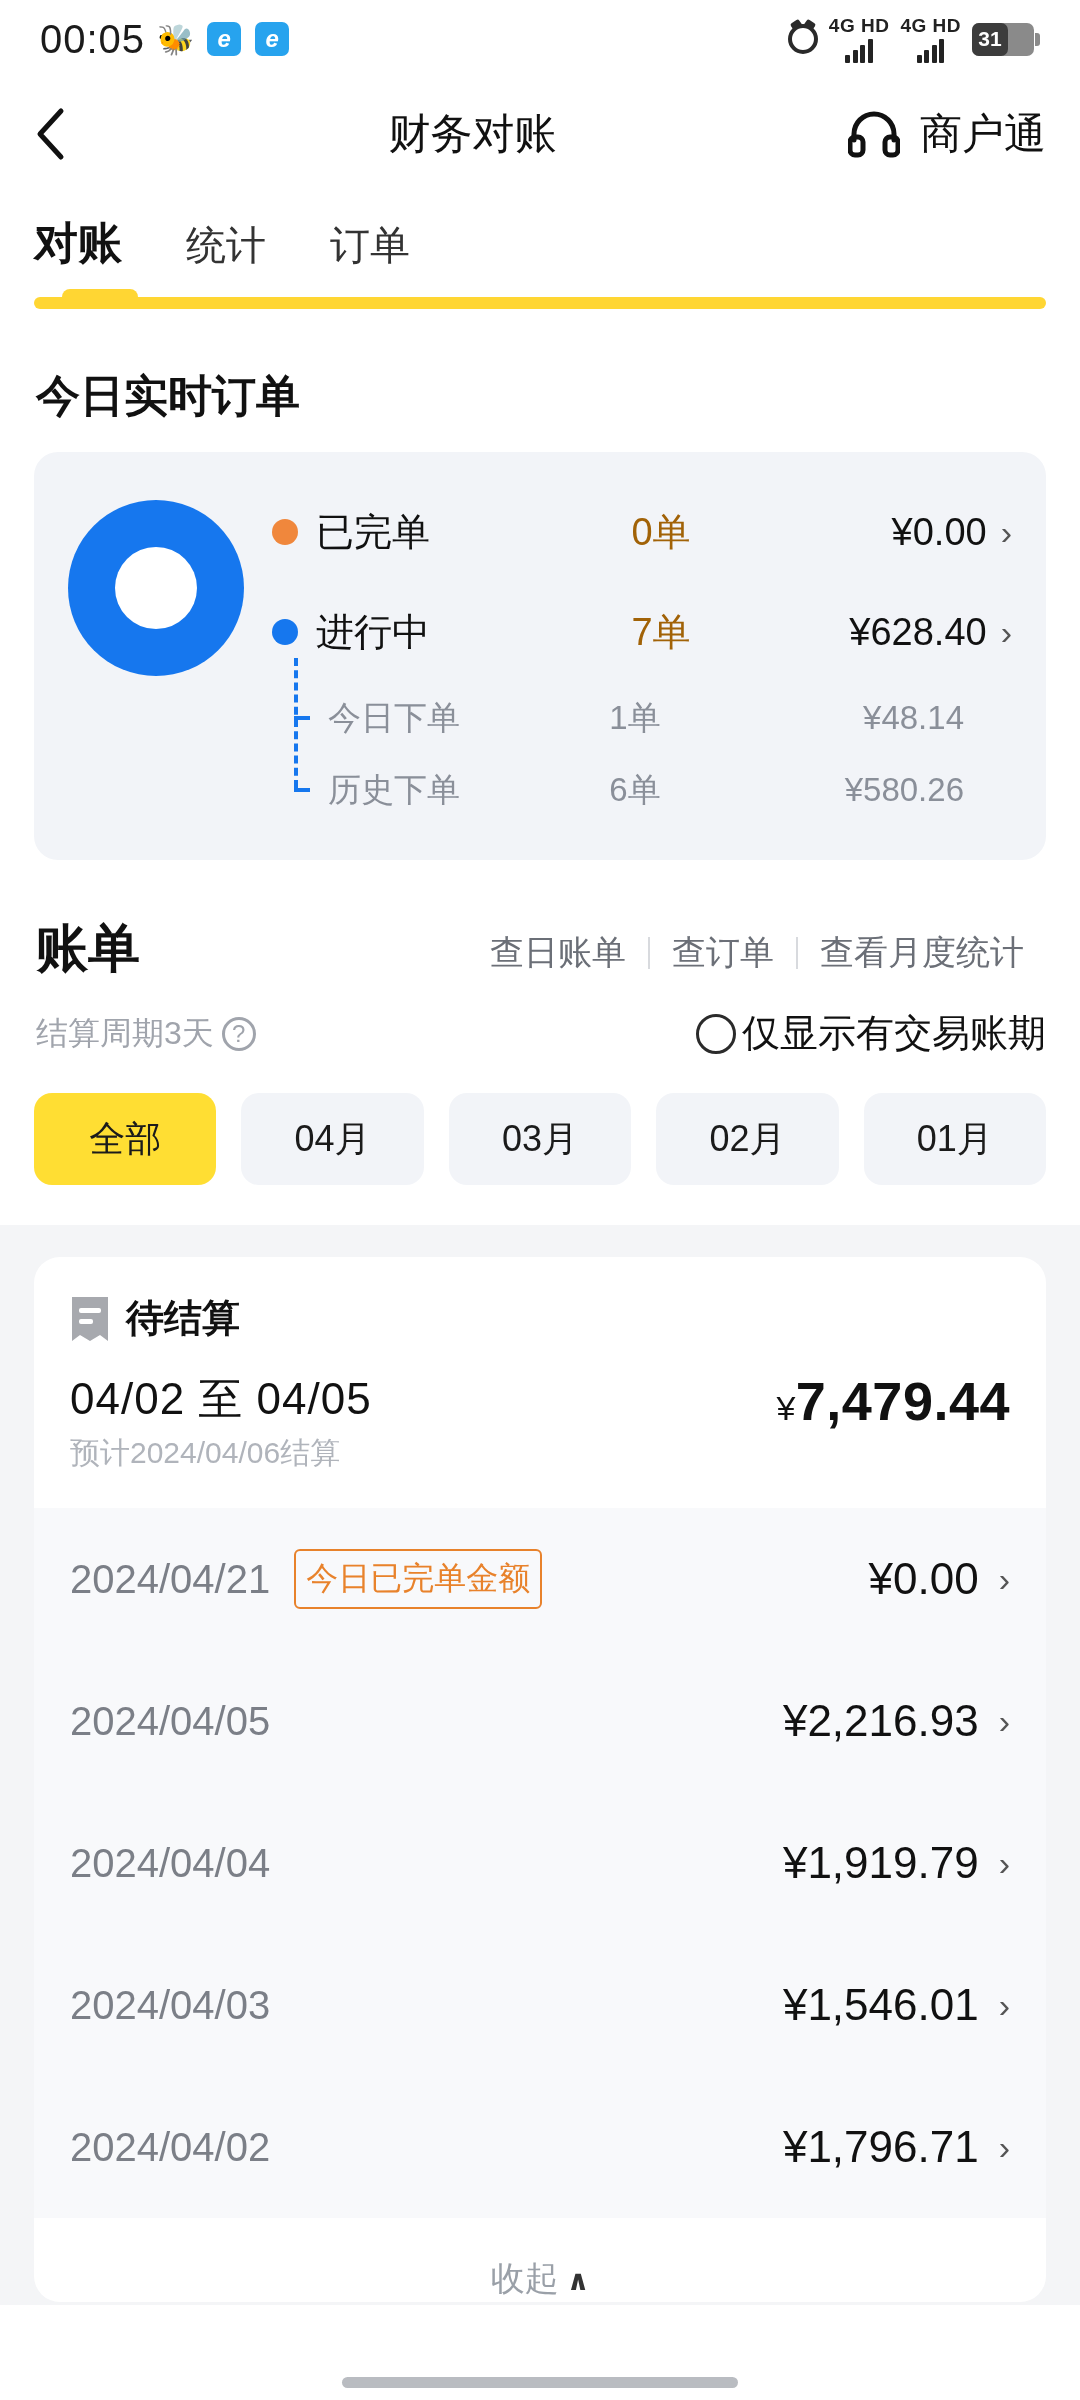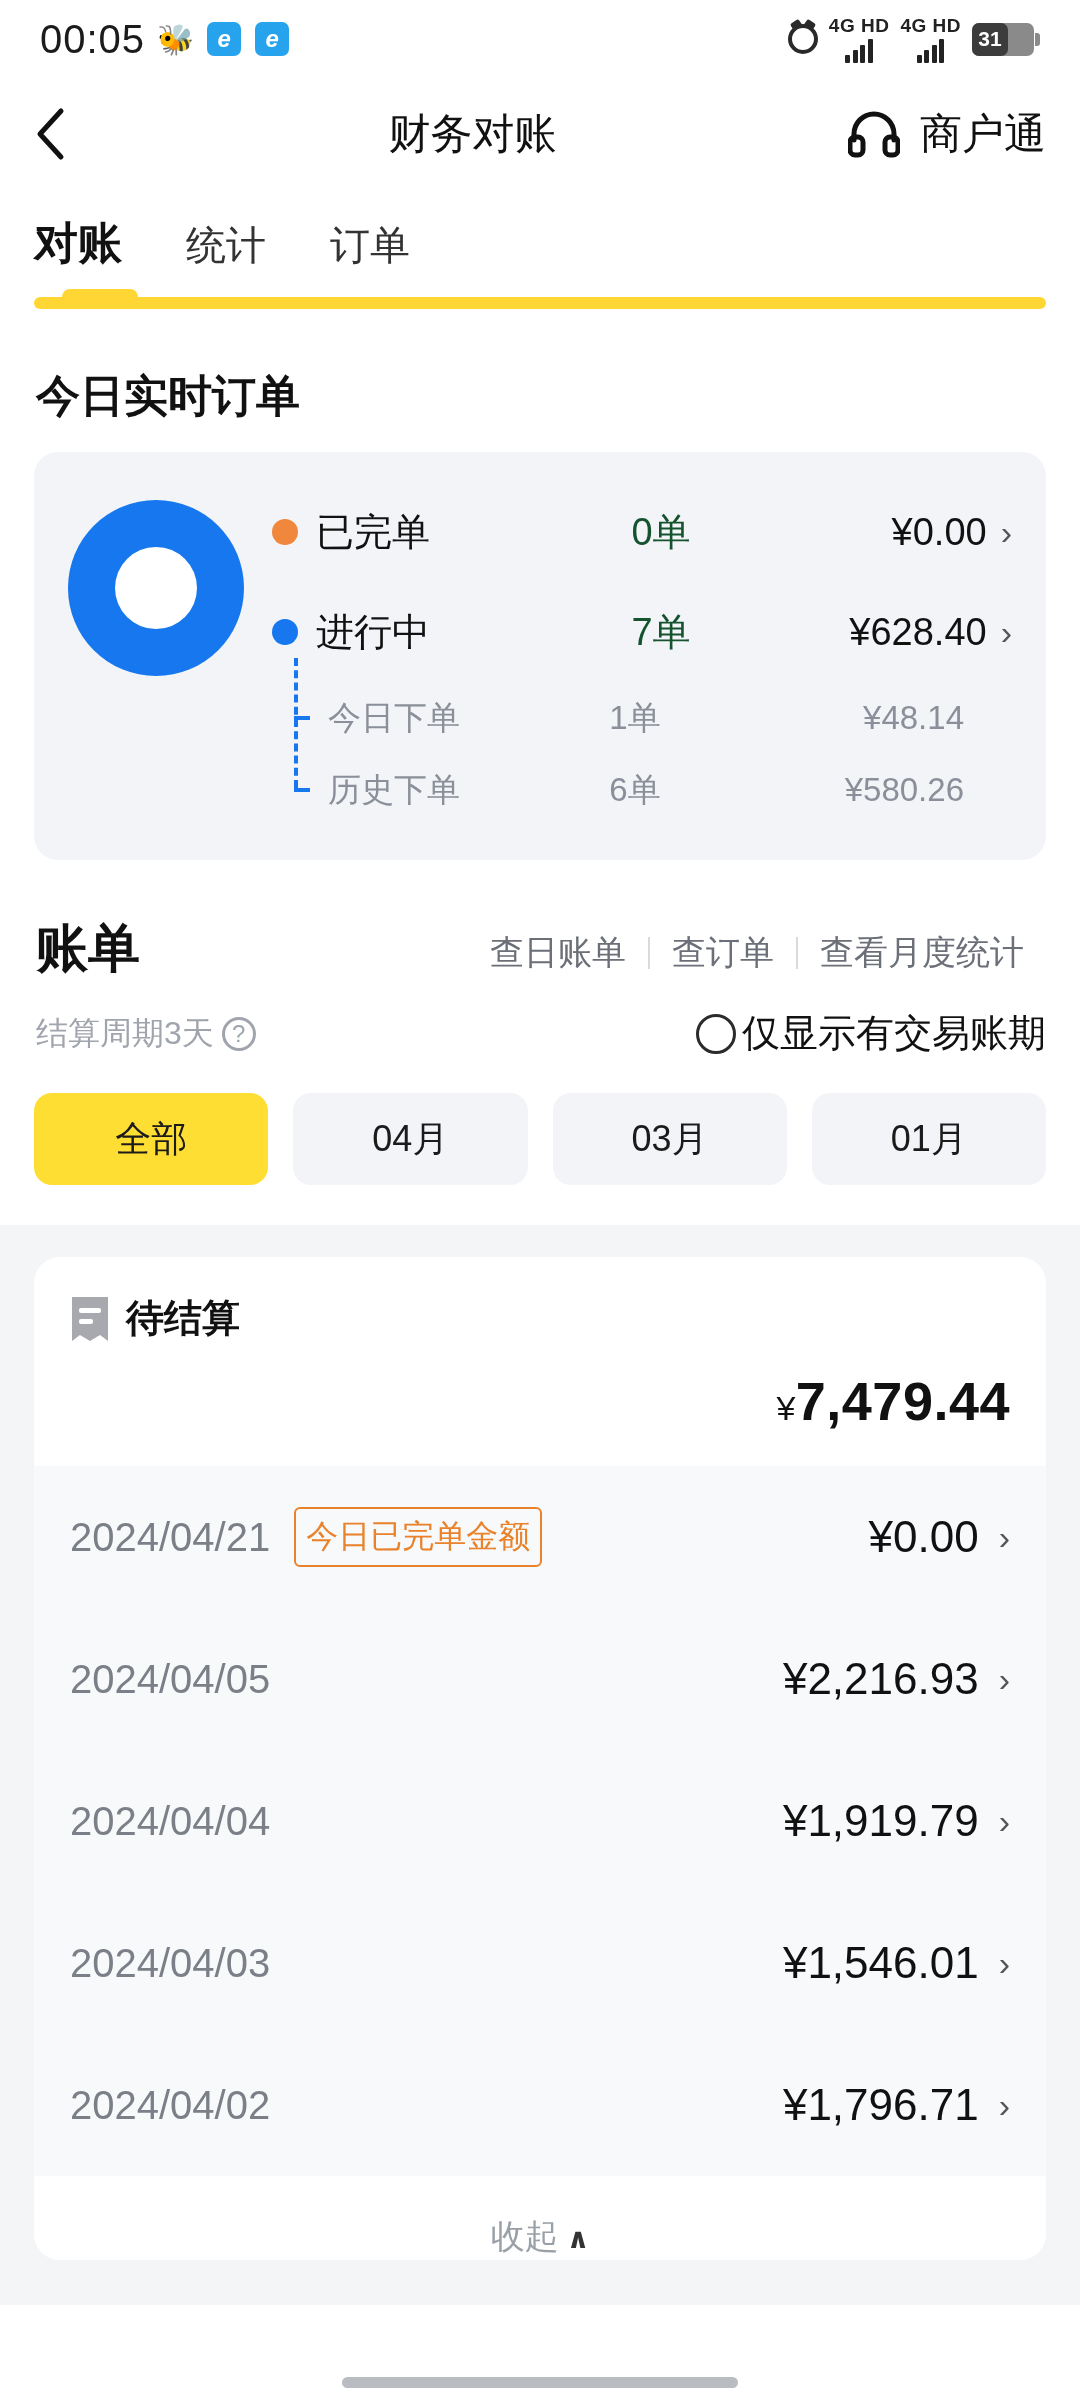--- a/index.html
+++ b/index.html
@@ -84,21 +84,21 @@
           background:#1677EE; display:flex; align-items:center;
           justify-content:center; }
   .donut-hole{ width:82px; height:82px; border-radius:50%; background:#FFFFFF; }
   .rt-right{ flex:1; padding-left:26px; position:relative; }
 
   .rt-row{ display:flex; align-items:center; height:100px; }
   .dot{ width:26px; height:26px; border-radius:50%; margin-right:18px; }
   .dot.done{ background:#F0873C; }
   .dot.doing{ background:#1677EE; }
   .rt-label{ font-size:38px; color:#111; width:250px; }
-  .rt-count{ font-size:38px; color:#14532d; width:190px; text-align:center; }
+  .rt-count{ font-size:38px; color:#a16207; width:190px; text-align:center; }
   .rt-amt{ font-size:38px; color:#111; flex:1; text-align:right; }
   .chev{ font-size:34px; color:#555; margin-left:14px; font-weight:300; }
 
   .sub-wrap{ position:relative; padding-left:56px; }
   .dashline{ position:absolute; left:22px; top:-24px; bottom:38px;
              border-left:4px dashed #1677EE; }
   .tick{ position:absolute; left:22px; width:16px; border-top:4px solid #1677EE; }
   .rt-subrow{ display:flex; align-items:center; height:72px; }
   .sub-label{ font-size:33px; color:#8a8f99; width:212px; }
   .sub-count{ font-size:33px; color:#8a8f99; width:190px; text-align:center; }
@@ -293,38 +293,43 @@
   <div class="only-trade">
     <span class="radio"></span>
     <span class="only-trade-label">仅显示有交易账期</span>
   </div>
 </div>
 
 <div class="chips">
   <div class="chip active">全部</div>
   <div class="chip">04月</div>
   <div class="chip">03月</div>
+  <div class="chip">02月</div>
   <div class="chip">01月</div>
 </div>
 
 <div class="gray-zone">
   <div class="bill-card">
 
     <div class="pending">
       <div class="pending-head">
         <span class="receipt">
           <svg width="40" height="48" viewBox="0 0 40 48">
             <path d="M2 2 H38 V46 L30 40 L20 46 L10 40 L2 46 Z" fill="#A7A9AE"></path>
             <rect x="9" y="13" width="22" height="5" rx="2" fill="#FFFFFF"></rect>
             <rect x="9" y="24" width="14" height="5" rx="2" fill="#FFFFFF"></rect>
           </svg>
         </span>
         <span class="pending-label">待结算</span>
       </div>
       <div class="pending-main">
+        <div class="pending-left">
+          <div class="range">04/02 至 04/05</div>
+          <div class="est">预计2024/04/06结算</div>
+        </div>
         <div class="pending-amt">
           <span class="yen">¥</span><span>7,479.44</span>
         </div>
       </div>
     </div>
 
     <div class="day-list">
 
       <div class="day-row">
         <span class="day-date">2024/04/21</span>

